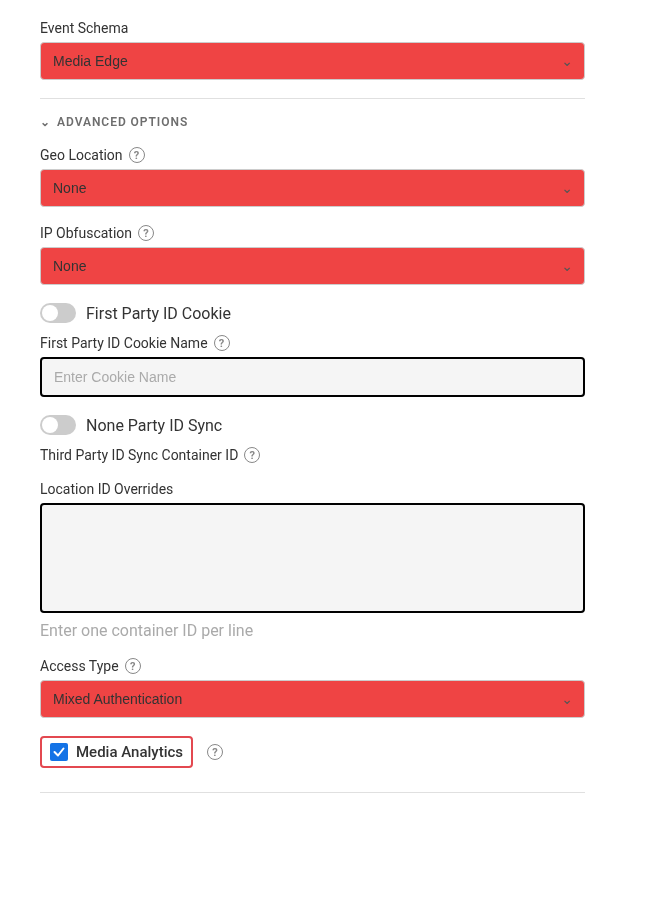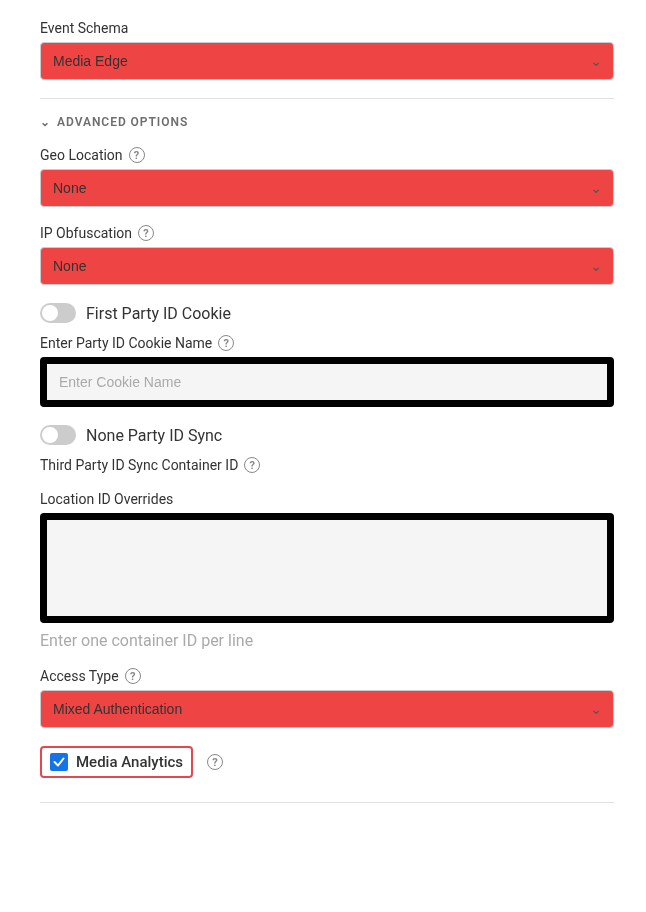--- a/index.html
+++ b/index.html
@@ -12,21 +12,21 @@
       background: #f5f5f5;
       width: 646px;
       min-height: 912px;
       color: #333;
       font-size: 14px;
     }
     .page-container {
       background: #fff;
       width: 646px;
       min-height: 912px;
-      padding: 20px 32px 30px 40px;
+      padding: 20px 61px 30px 40px;
     }
     .field-group {
       margin-bottom: 18px;
     }
     .field-label {
       font-size: 14px;
       color: #333;
       margin-bottom: 6px;
       display: flex;
       align-items: center;
@@ -127,21 +127,21 @@
       border-radius: 50%;
       transition: 0.2s;
     }
     .toggle-label {
       font-size: 16px;
       color: #333;
     }
     .text-input {
       width: 100%;
       padding: 10px 12px;
-      border: 7px solid #000000;
+      border: 2px solid #000000;
       border-radius: 4px;
       background: #f5f5f5;
       font-size: 14px;
       color: #0f172a;
     }
     .text-input::placeholder {
       color: #aaa;
     }
     textarea.text-input {
       resize: none;
@@ -243,21 +243,21 @@
 
   <div class="field-group">
     <div class="toggle-row">
       <label class="toggle-switch">
         <input type="checkbox" style="">
         <span class="toggle-slider"></span>
       </label>
       <span class="toggle-label">First Party ID Cookie</span>
     </div>
     <div class="field-label">
-      <span>Enter Party ID Cookie Name</span>
+      <span>First Party ID Cookie Name</span>
       <span class="help-icon">?</span>
     </div>
     <input type="text" class="text-input" placeholder="Enter Cookie Name" style="">
   </div>
 
   <div class="field-group">
     <div class="toggle-row">
       <label class="toggle-switch">
         <input type="checkbox" style="">
         <span class="toggle-slider"></span>

